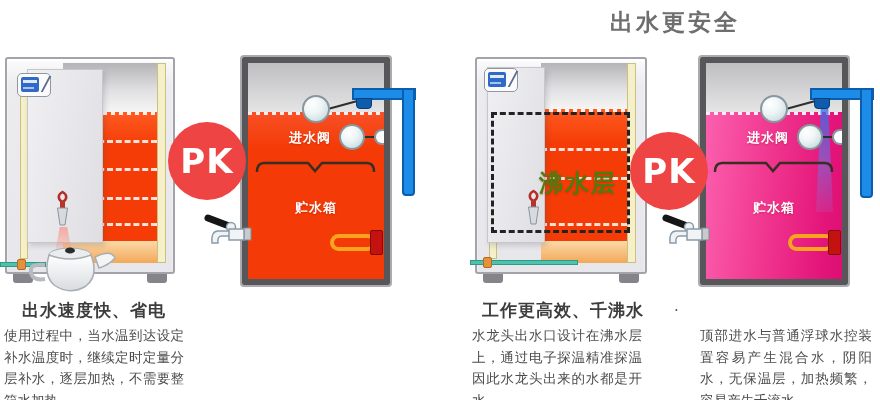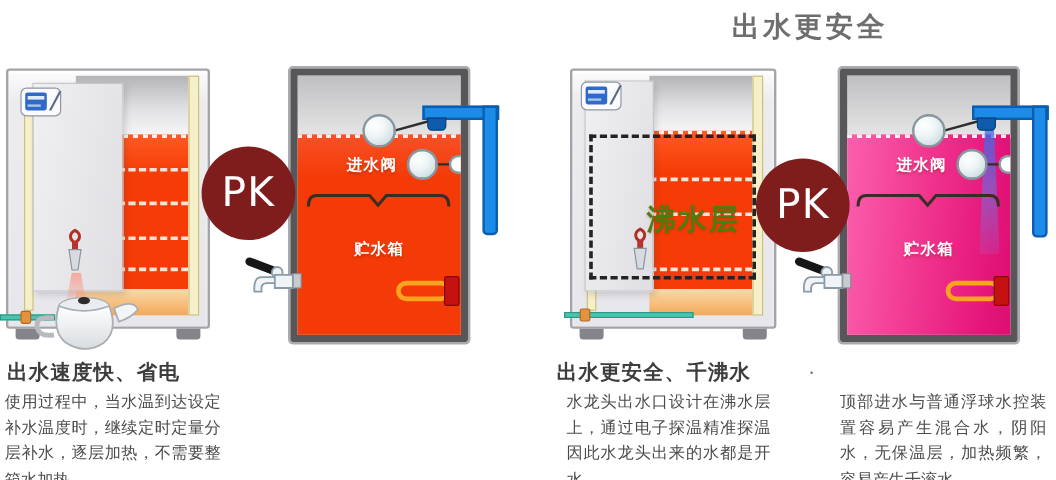--- a/index.html
+++ b/index.html
@@ -1,23 +1,23 @@
 <!DOCTYPE html>
 <html><head>
 <meta charset="utf-8">
 <style>
   *{margin:0;padding:0;box-sizing:border-box}
   body{background:#fff}
   .stage{position:relative;width:880px;height:400px;background:#ffffff;overflow:hidden;
          font-family:"DejaVu Sans","Liberation Sans",sans-serif}
   .sec-header{position:absolute;top:7px;font-size:23px;font-weight:bold;color:#6e6e6e;
               letter-spacing:3px;text-align:center;white-space:nowrap}
-  .pk-badge{position:absolute;width:78px;height:78px;border-radius:50%;background:#7f1d1d;
+  .pk-badge{position:absolute;width:78px;height:78px;border-radius:50%;background:#ef4444;
             color:#fff;display:flex;align-items:center;justify-content:center;
-            font-size:34px;font-weight:normal;letter-spacing:1px;z-index:40}
+            font-size:34px;font-weight:bold;letter-spacing:1px;z-index:40}
   
   .cabinet{position:absolute}
   .cab-shell{position:absolute;left:0;top:0;right:0;bottom:9px;
              background:linear-gradient(180deg,#fcfcfd,#ececef 12%,#e7e7eb);
              border:2px solid #a3a3a9;border-radius:3px;box-shadow:inset 0 2px 2px #fff;z-index:0}
   .cab-foot{position:absolute;bottom:0;width:20px;height:9px;background:#84848a;
             border-radius:0 0 3px 3px;z-index:0}
   .tank{position:absolute;overflow:hidden;z-index:1}
   .tank-band{position:absolute;left:0;top:0;right:0;
              background:linear-gradient(180deg,#b4b4b7,#e0e0e2 55%,#f5f5f6)}
@@ -62,21 +62,21 @@
   .heater{position:absolute;border:4px solid #f8a41e;border-radius:10px;z-index:12}
   .heater-cap{position:absolute;background:#c31210;border:1px solid #7e0a08;border-radius:2px;z-index:13}
   .nozzle{position:absolute;background:#fff;border:2px solid #8a98a0;border-right:none;
           border-radius:9px 0 0 9px;z-index:12}
   .side-faucet{position:absolute;z-index:25}
   .stream-blue{position:absolute;z-index:10;
                background:linear-gradient(180deg,rgba(50,105,235,.8),rgba(90,130,240,.5) 55%,rgba(130,150,245,.12));
                clip-path:polygon(30% 0,70% 0,100% 100%,0 100%)}
   .bracesvg{position:absolute;z-index:13}
   
-  .col-title{position:absolute;font-size:17px;font-weight:bold;color:#3d3d3d;text-align:left;
+  .col-title{position:absolute;font-size:17px;font-weight:bold;color:#3d3d3d;text-align:right;
              letter-spacing:1px;white-space:nowrap}
   .col-body{position:absolute;font-size:13.5px;color:#4c4c4c;line-height:21.5px;text-align:justify}
   .bullet{position:absolute;font-size:15px;color:#555}
 </style>
 </head>
 <body>
 
 <div class="stage">
 
   <div class="sec-header" style="left:540px;width:270px">出水更安全</div>
@@ -221,19 +221,19 @@
       <circle cx="27" cy="14" r="4.5" fill="#eef2f5" stroke="#8a9ba8" stroke-width="1.5"></circle>
       <rect x="40" y="15" width="7" height="12" fill="#c7cace" stroke="#86888c"></rect>
       <path d="M25 16 H40 V27 H25 Z M25 18 H14 Q7 18 8 30 L14 30 Q13 23 18 23 H25 Z" fill="#f0f4f6" stroke="#8a9ba8" stroke-width="1.5"></path>
     </svg>
   </div>
 
   <div class="col-title" style="left:6px;top:299px;width:160px">出水速度快、省电</div>
   <div class="col-body" style="left:4px;top:325px;width:180px">使用过程中，当水温到达设定补水温度时，继续定时定量分层补水，逐层加热，不需要整箱水加热</div>
 
 
-  <div class="col-title" style="left:464px;top:299px;width:180px">出水更安全、千沸水</div>
+  <div class="col-title" style="left:464px;top:299px;width:180px">工作更高效、千沸水</div>
   <div class="col-body" style="left:472px;top:325px;width:170px">水龙头出水口设计在沸水层上，通过电子探温精准探温因此水龙头出来的水都是开水</div>
 
   <div class="bullet" style="left:674px;top:302px">·</div>
   <div class="col-body" style="left:700px;top:325px;width:172px">顶部进水与普通浮球水控装置容易产生混合水，阴阳水，无保温层，加热频繁，容易产生千滚水</div>
 
 </div>
 
 </body></html>

